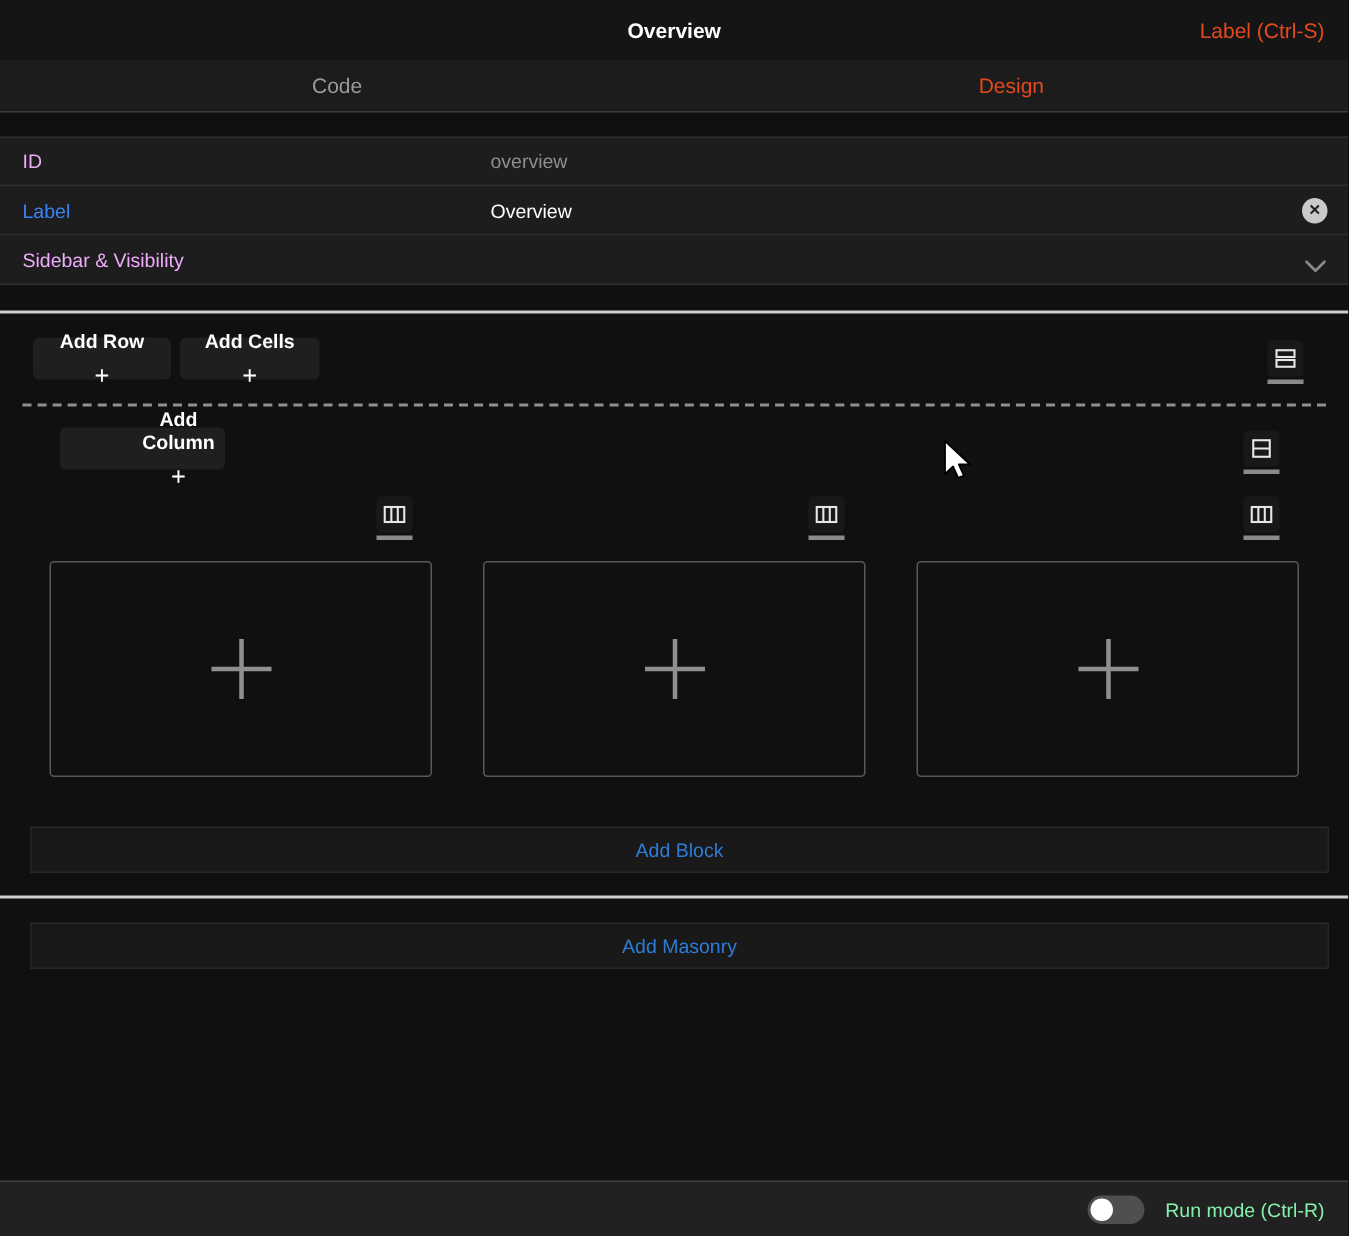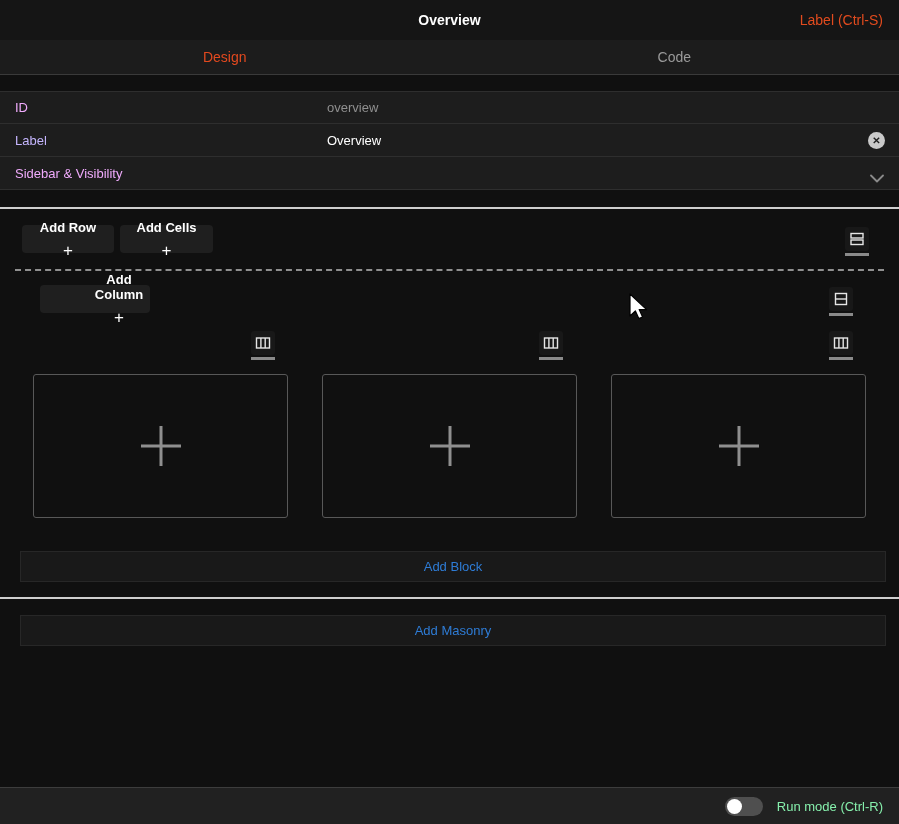--- a/index.html
+++ b/index.html
@@ -18,21 +18,21 @@
 
   
   .tabbar { position: absolute; top: 40px; left: 0; width: 100%; height: 35px; background: #1c1c1c; border-bottom: 1px solid #3a3a3a; display: flex; }
   .tab { flex: 1; display: flex; align-items: center; justify-content: center; font-size: 14px; color: #9a9a9a; cursor: pointer; }
   .tab.active { color: #e2491f; }
 
   
   .form { position: absolute; top: 91px; left: 0; width: 100%; }
   .frow { position: relative; height: 33px; background: #1d1d1d; border-bottom: 1px solid #2e2e2e; }
   .frow.first { border-top: 1px solid #2e2e2e; }
-  .flabel { position: absolute; left: 15px; top: 0; height: 100%; display: flex; align-items: center; font-size: 13px; color: #c4b5fd; }
+  .flabel { position: absolute; left: 15px; top: 0; height: 100%; display: flex; align-items: center; font-size: 13px; color: #3b82f6; }
   .flabel.muted { color: #f0abfc; }
   .fvalue { position: absolute; left: 327px; top: 0; height: 100%; display: flex; align-items: center; font-size: 13px; color: #ffffff; }
   .fvalue.muted { color: #8f8f8f; }
   .clear-btn { position: absolute; right: 14px; top: 8px; width: 17px; height: 17px; border-radius: 50%; background: #c9c9c9; color: #1d1d1d; display: flex; align-items: center; justify-content: center; font-size: 10px; font-weight: bold; cursor: pointer; line-height: 1; }
   .chev-down { position: absolute; right: 15px; top: 12px; cursor: pointer; }
 
   
   .sepline { position: absolute; left: 0; width: 100%; height: 2px; background: #cfcfcf; }
   .sep1 { top: 207px; }
   .sep2 { top: 597px; }
@@ -85,22 +85,22 @@
     <div class="back-btn">
       <svg width="10" height="14" viewBox="0 0 10 14">
         <path d="M8.5 1 L2.5 7 L8.5 13" fill="none" stroke="#e24b1e" stroke-width="2.4" stroke-linecap="round" stroke-linejoin="round"></path>
       </svg>
       <span>Back</span>
     </div>
     <div class="save-btn">Label (Ctrl-S)</div>
   </header>
 
   <nav class="tabbar">
+    <div class="tab">Code</div>
     <div class="tab active">Design</div>
-    <div class="tab">Code</div>
   </nav>
 
   <section class="form">
     <div class="frow first">
       <span class="flabel muted">ID</span>
       <span class="fvalue muted">overview</span>
     </div>
     <div class="frow">
       <span class="flabel">Label</span>
       <span class="fvalue">Overview</span>

